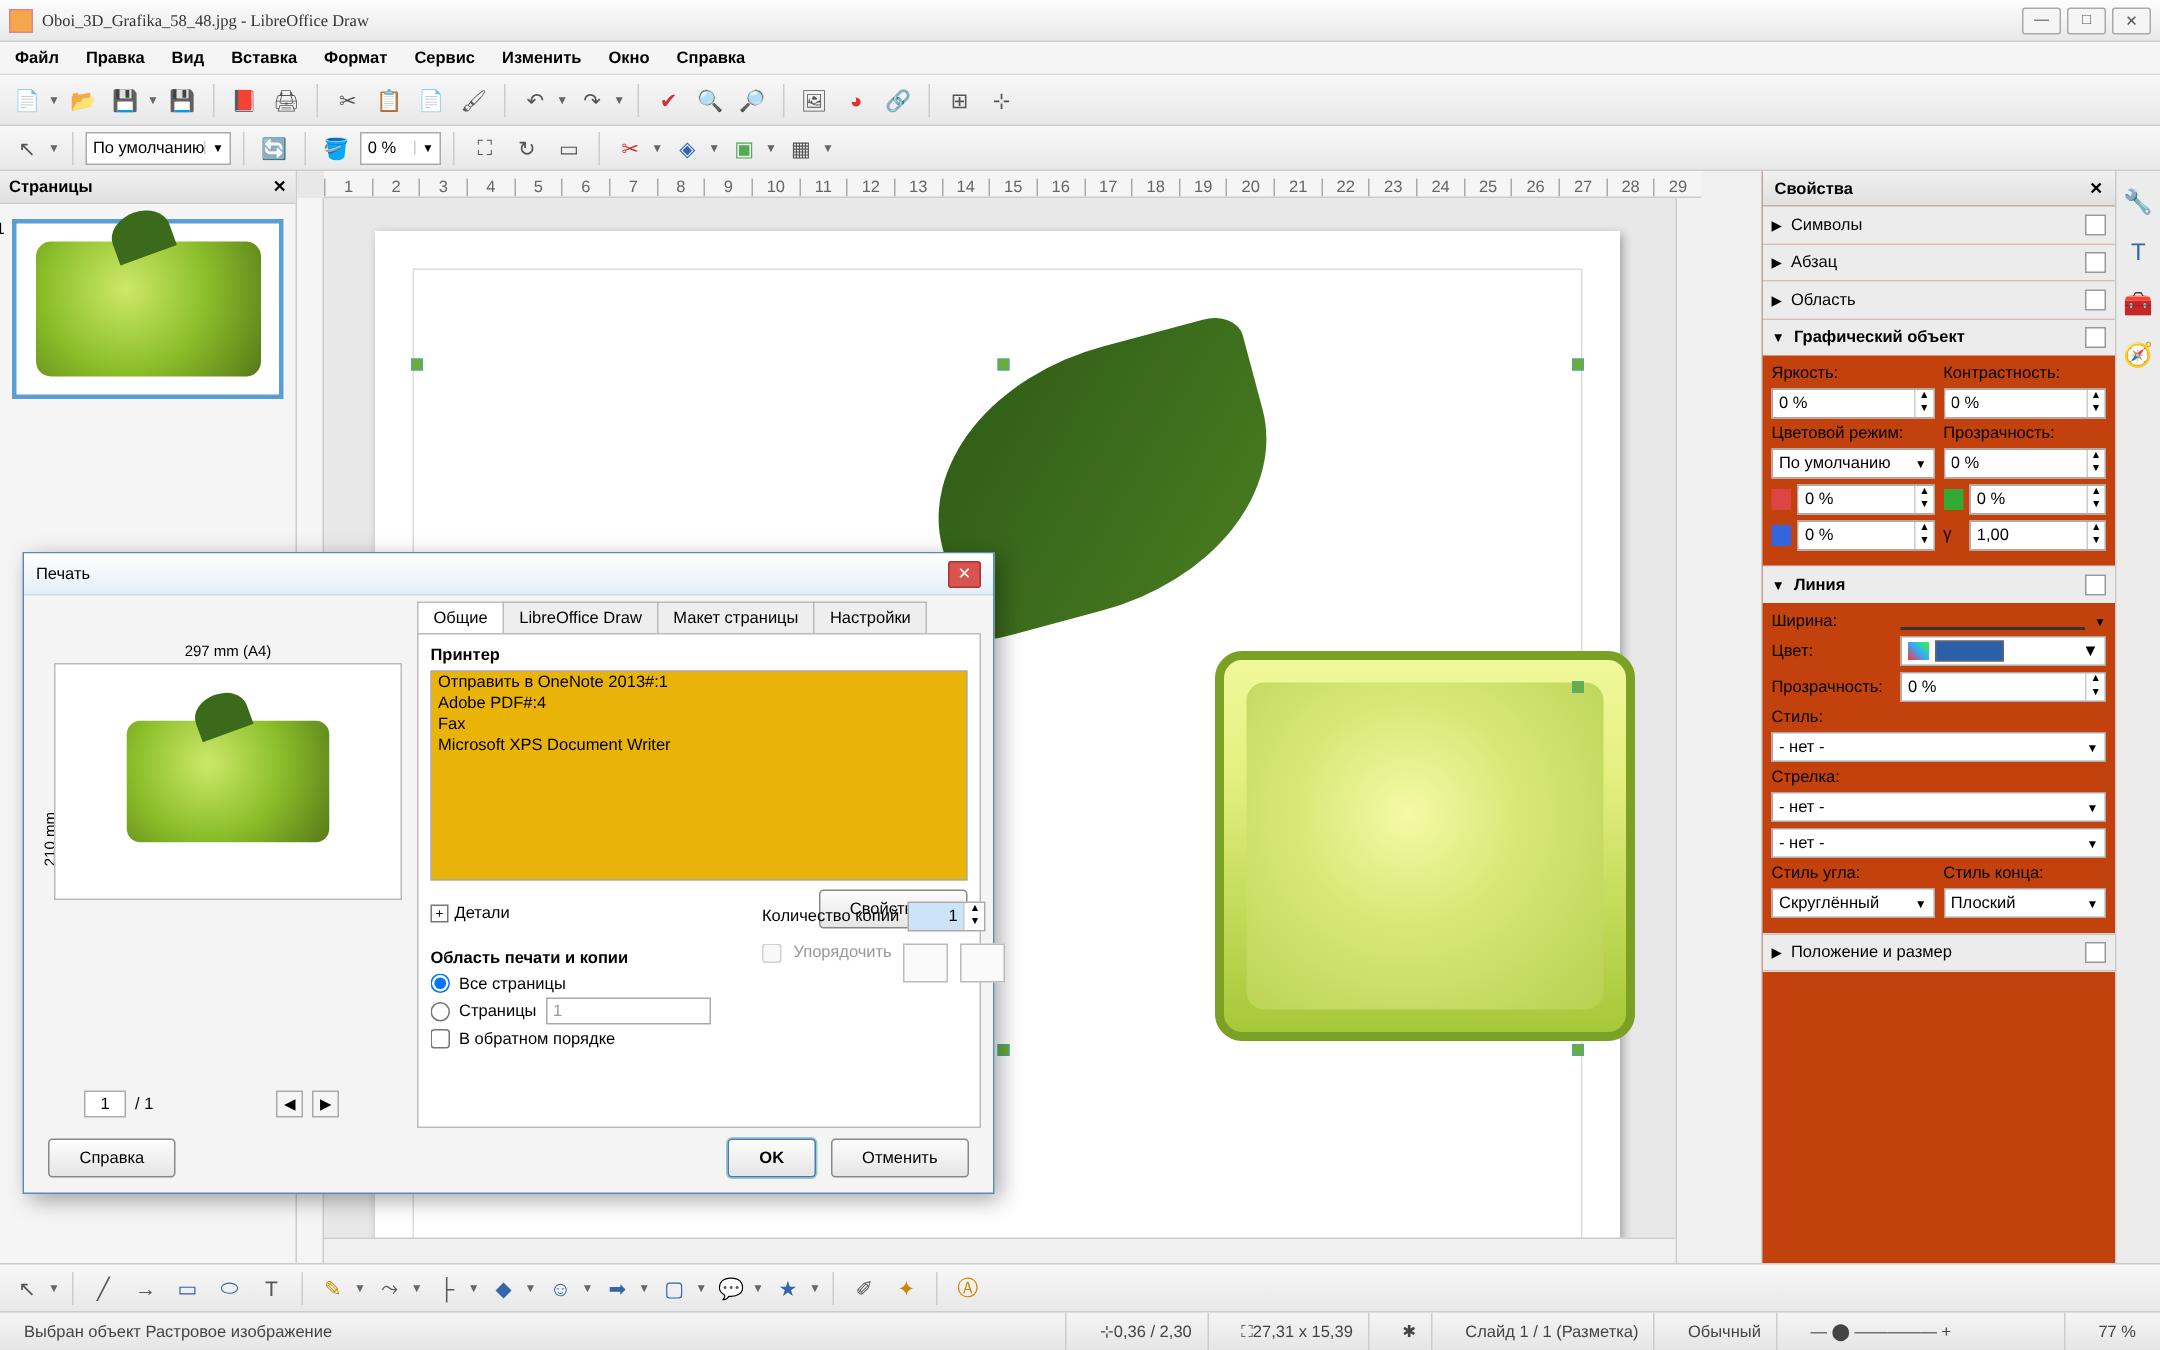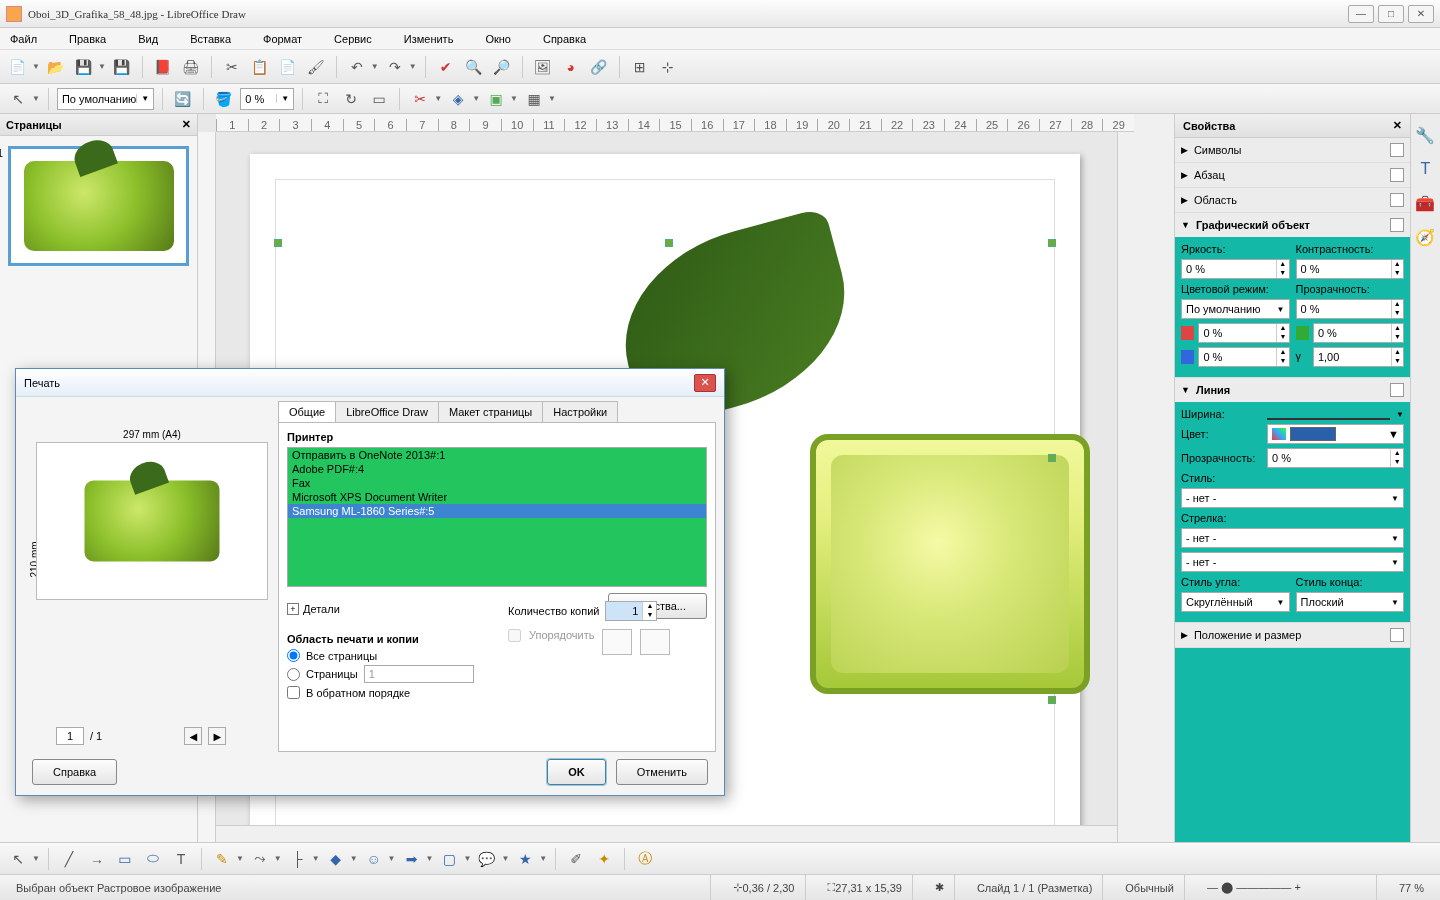--- a/index.html
+++ b/index.html
@@ -2,21 +2,21 @@
 <html><head>
 <meta charset="utf-8">
 <style>
 * { box-sizing: border-box; margin: 0; padding: 0; font-family: "Segoe UI", Tahoma, sans-serif; font-size: 11px; }
 body { background: #f0f0f0; width: 1440px; height: 900px; overflow: hidden; position: relative; }
 .titlebar { height: 28px; background: linear-gradient(#fdfdfd,#e8e8e8); border-bottom: 1px solid #ccc; display: flex; align-items: center; padding: 0 6px; }
 .titlebar .icon { width:16px; height:16px; background:#f8a54c; border:1px solid #d88; margin-right:6px;}
 .titlebar .title { flex: 1; color: #333; font-family: Liberation Serif, serif; }
 .winbtns { display:flex; gap:4px; }
 .winbtn { width:26px; height:18px; border:1px solid #aaa; background:#f5f5f5; border-radius:2px; display:flex; align-items:center; justify-content:center; font-size:10px; color:#555;}
-.menubar { height: 22px; background:#f5f5f5; border-bottom:1px solid #ddd; display:flex; align-items:center; padding:0 4px; gap:20px;}
+.menubar { height: 22px; background:#f5f5f5; border-bottom:1px solid #ddd; display:flex; align-items:center; padding:0 4px; gap:6px;font-weight:bold;}
 .menubar span { padding:2px 6px; cursor:default; }
 .toolbar { height: 34px; background: linear-gradient(#f8f8f8,#e8e8e8); border-bottom:1px solid #ccc; display:flex; align-items:center; padding:0 6px; gap:4px;}
 .toolbar2 { height: 30px; background: linear-gradient(#f8f8f8,#e8e8e8); border-bottom:1px solid #ccc; display:flex; align-items:center; padding:0 6px; gap:4px;}
 .tbtn { width:24px; height:24px; border:1px solid transparent; border-radius:2px; display:flex; align-items:center; justify-content:center; font-size:14px; color:#555;}
 .tsep { width:1px; height:22px; background:#ccc; margin:0 4px;}
 .tdd { display:flex; align-items:center;}
 .tdd .arr { font-size:8px; color:#666; margin-left:2px;}
 .combo { height:22px; border:1px solid #aaa; background:#fff; display:flex; align-items:center; padding:0 4px; min-width:90px;}
 .combo .arr { margin-left:auto; font-size:8px; border-left:1px solid #ccc; padding-left:4px;}
 .mainarea { position:absolute; top:114px; left:0; right:0; bottom:58px; display:flex; }
@@ -24,21 +24,21 @@
 .pagespanel .hdr { height:22px; background:linear-gradient(#f0f0f0,#e0e0e0); border-bottom:1px solid #ccc; display:flex; align-items:center; padding:0 6px; font-weight:bold;}
 .pagespanel .hdr .x { margin-left:auto; cursor:pointer;}
 .pagespanel .thumb { margin:10px 8px; border:3px solid #5a9fd4; background:#fff; height:120px; position:relative; padding:10px; display:flex; align-items:center; justify-content:center;}
 .pagespanel .thumb .num{ position:absolute; top:-2px; left:-14px; font-size:11px;}
 .canvas { flex:1; background:#e8e8e8; position:relative; overflow:hidden;}
 .ruler-h { position:absolute; top:0; left:18px; right:0; height:18px; background:#f5f5f5; border-bottom:1px solid #ccc; font-size:8px; color:#666; display:flex; align-items:flex-end; overflow:hidden;}
 .ruler-h span{ display:inline-block; width:35px; text-align:center; border-left:1px solid #aaa;}
 .ruler-v { position:absolute; top:18px; left:0; width:18px; bottom:0; background:#f5f5f5; border-right:1px solid #ccc;}
 .page { position:absolute; top:40px; left:52px; width:830px; height:720px; background:#fff; box-shadow:2px 2px 6px rgba(0,0,0,.3);}
 .page .margins{ position:absolute; inset:25px; border:1px solid #ddd;}
-.proppanel { width:236px; background:#14b8a6; border-left:1px solid #ccc; display:flex; flex-direction:column; overflow-y:auto;margin-left:40px;}
+.proppanel { width:236px; background:#c2410c; border-left:1px solid #ccc; display:flex; flex-direction:column; overflow-y:auto;margin-left:40px;}
 .proppanel .phdr{ height:24px; background:linear-gradient(#f0f0f0,#e0e0e0); border-bottom:1px solid #ccc; display:flex; align-items:center; padding:0 8px; font-weight:bold;}
 .proppanel .phdr .x{margin-left:auto;}
 .psect { border-bottom:1px solid #ddd; }
 .psect .shdr{ height:24px; display:flex; align-items:center; padding:0 6px; background:#ececec; cursor:pointer;}
 .psect .shdr .tri{ margin-right:6px; font-size:9px;}
 .psect .shdr .sq{ margin-left:auto; width:14px; height:14px; border:1px solid #999; background:#fff;}
 .psect .sbody{ padding:6px; }
 .prow{ display:flex; align-items:center; margin-bottom:4px; gap:6px;}
 .prow label{ flex:0 0 auto;}
 .prow .half{ flex:1; display:flex; flex-direction:column;}
@@ -48,40 +48,40 @@
 .spinbox .spins span{ height:9px; font-size:7px; text-align:center; line-height:8px; cursor:pointer;}
 .selbox{ border:1px solid #aaa; background:#fff; height:20px; width:100%; display:flex; align-items:center; padding:0 4px;}
 .selbox .arr{ margin-left:auto; font-size:8px;}
 .colorswatch{ width:46px; height:14px; background:#2a5faa; border:1px solid #666;}
 .sideicons { width:30px; background:#ececec; border-left:1px solid #ccc; display:flex; flex-direction:column; align-items:center; padding-top:10px; gap:12px;}
 .sideicons .si{ width:22px; height:22px; display:flex; align-items:center; justify-content:center; font-size:16px;}
 .bottomtoolbar { position:absolute; bottom:26px; left:0; right:0; height:32px; background:linear-gradient(#f8f8f8,#e8e8e8); border-top:1px solid #ccc; display:flex; align-items:center; padding:0 6px; gap:4px;}
 .statusbar { position:absolute; bottom:0; left:0; right:0; height:26px; background:linear-gradient(#f5f5f5,#e5e5e5); border-top:1px solid #ccc; display:flex; align-items:center; padding:0 6px; gap:12px; color:#444;}
 .statusbar .cell{ border-right:1px solid #ccc; padding:0 10px; height:100%; display:flex; align-items:center;}
 
-.dialog { position:absolute; top:368px; left:15px; width:710px; height:428px; background:#f4f4f4; border:1px solid #5a8ab8; box-shadow:4px 4px 14px rgba(0,0,0,.35); z-index:100;}
+.dialog { position:absolute; top:368px; left:15px; width:648px; height:428px; background:#f4f4f4; border:1px solid #5a8ab8; box-shadow:4px 4px 14px rgba(0,0,0,.35); z-index:100;}
 .dialog .dtitle{ height:28px; background:linear-gradient(#fff,#e4eef8); border-bottom:1px solid #cdd; display:flex; align-items:center; padding:0 8px;}
 .dialog .dtitle .x{ margin-left:auto; width:22px; height:18px; background:#d9534f; border:1px solid #a33; color:#fff; display:flex; align-items:center; justify-content:center; font-size:11px; border-radius:2px;}
 .dialog .tabs{ display:flex; margin:4px 0 0 262px;}
 .dialog .tabs .tab{ padding:4px 10px; border:1px solid #bbb; border-bottom:none; background:#eee; margin-right:-1px; cursor:pointer;}
 .dialog .tabs .tab.active{ background:#fff; position:relative; z-index:2;}
 .dialog .tabbody{ border:1px solid #bbb; margin:0 8px 0 262px; background:#fff; padding:8px; height:330px;}
 .dialog .preview{ position:absolute; top:60px; left:20px; width:232px;}
 .dialog .preview .lbl-top{ text-align:center; font-size:10px; margin-bottom:2px;}
 .dialog .preview .pvbox{ border:1px solid #bbb; background:#fff; height:158px; position:relative; display:flex; align-items:center; justify-content:center;}
 .dialog .preview .lbl-side{ position:absolute; left:-2px; top:130px; transform:rotate(-90deg); transform-origin:left; font-size:10px;}
 .dialog .pager{ position:absolute; bottom:50px; left:40px; display:flex; align-items:center; gap:6px;}
 .dialog .pager input{ width:28px; height:18px; border:1px solid #aaa; text-align:center;}
 .dialog .pager .nav{ width:18px; height:18px; border:1px solid #aaa; background:#f5f5f5; display:flex; align-items:center; justify-content:center; font-size:10px;}
 .dialog .btnrow{ position:absolute; bottom:10px; left:0; right:0; display:flex; padding:0 16px; gap:10px;}
 .dialog .btn{ height:26px; padding:0 20px; border:1px solid #888; background:linear-gradient(#fdfdfd,#e5e5e5); border-radius:3px; cursor:pointer;}
 .dialog .btn.primary{ border-color:#4a7ab0; box-shadow:0 0 0 1px #9cc;font-weight:bold;}
 .dialog .grp{ margin-bottom:8px;}
 .dialog .grp .gt{ font-weight:bold; margin-bottom:4px;}
-.dialog .printerlist{ border:1px solid #aaa; background:#22c55e; height:140px; overflow:auto;}
+.dialog .printerlist{ border:1px solid #aaa; background:#eab308; height:140px; overflow:auto;}
 .dialog .printerlist div{ padding:1px 4px; font-size:11px;}
 .dialog .printerlist div.sel{ background:#3d85d1; color:#fff;}
 .dialog .details{ display:flex; align-items:center; gap:4px; margin-top:6px;}
 .dialog .details .pm{ width:12px; height:12px; border:1px solid #777; display:flex; align-items:center; justify-content:center; font-size:9px;}
 .dialog .radio-row{ display:flex; align-items:center; gap:6px; margin:3px 0;}
 .dialog .radio-row input[type=text]{ border:1px solid #aaa; height:18px; padding:0 4px; width:110px;}
 .dialog .copies{ position:absolute; top:232px; left:492px; width:212px; }
 .dialog .copies .row1{ display:flex; align-items:center; gap:6px; margin-bottom:8px;}
 .dialog .copies .row1 .spinc{ display:flex; border:1px solid #aaa; background:#fff; height:20px;}
 .dialog .copies .row1 .spinc input{ width:36px; border:none; text-align:right; padding:0 4px; background:#cde3f8;}
@@ -594,21 +594,20 @@
     <div class="nav">▶</div>
   </div>
   <div class="tabbody">
     <div class="grp">
       <div class="gt">Принтер</div>
       <div class="printerlist" id="printerlist">
           <div>Отправить в OneNote 2013#:1</div>
           <div>Adobe PDF#:4</div>
           <div>Fax</div>
           <div>Microsoft XPS Document Writer</div>
-          <div class="sel">Samsung ML-1860 Series#:5</div>
         </div>
       <div style="display:flex; align-items:center; margin-top:6px">
         <div class="details">
             <div class="pm">+</div>
             <span>Детали</span>
           </div>
         <button class="btn" style="margin-left:auto">Свойства...</button>
       </div>
     </div>
     <div class="grp" style="margin-top:14px">

